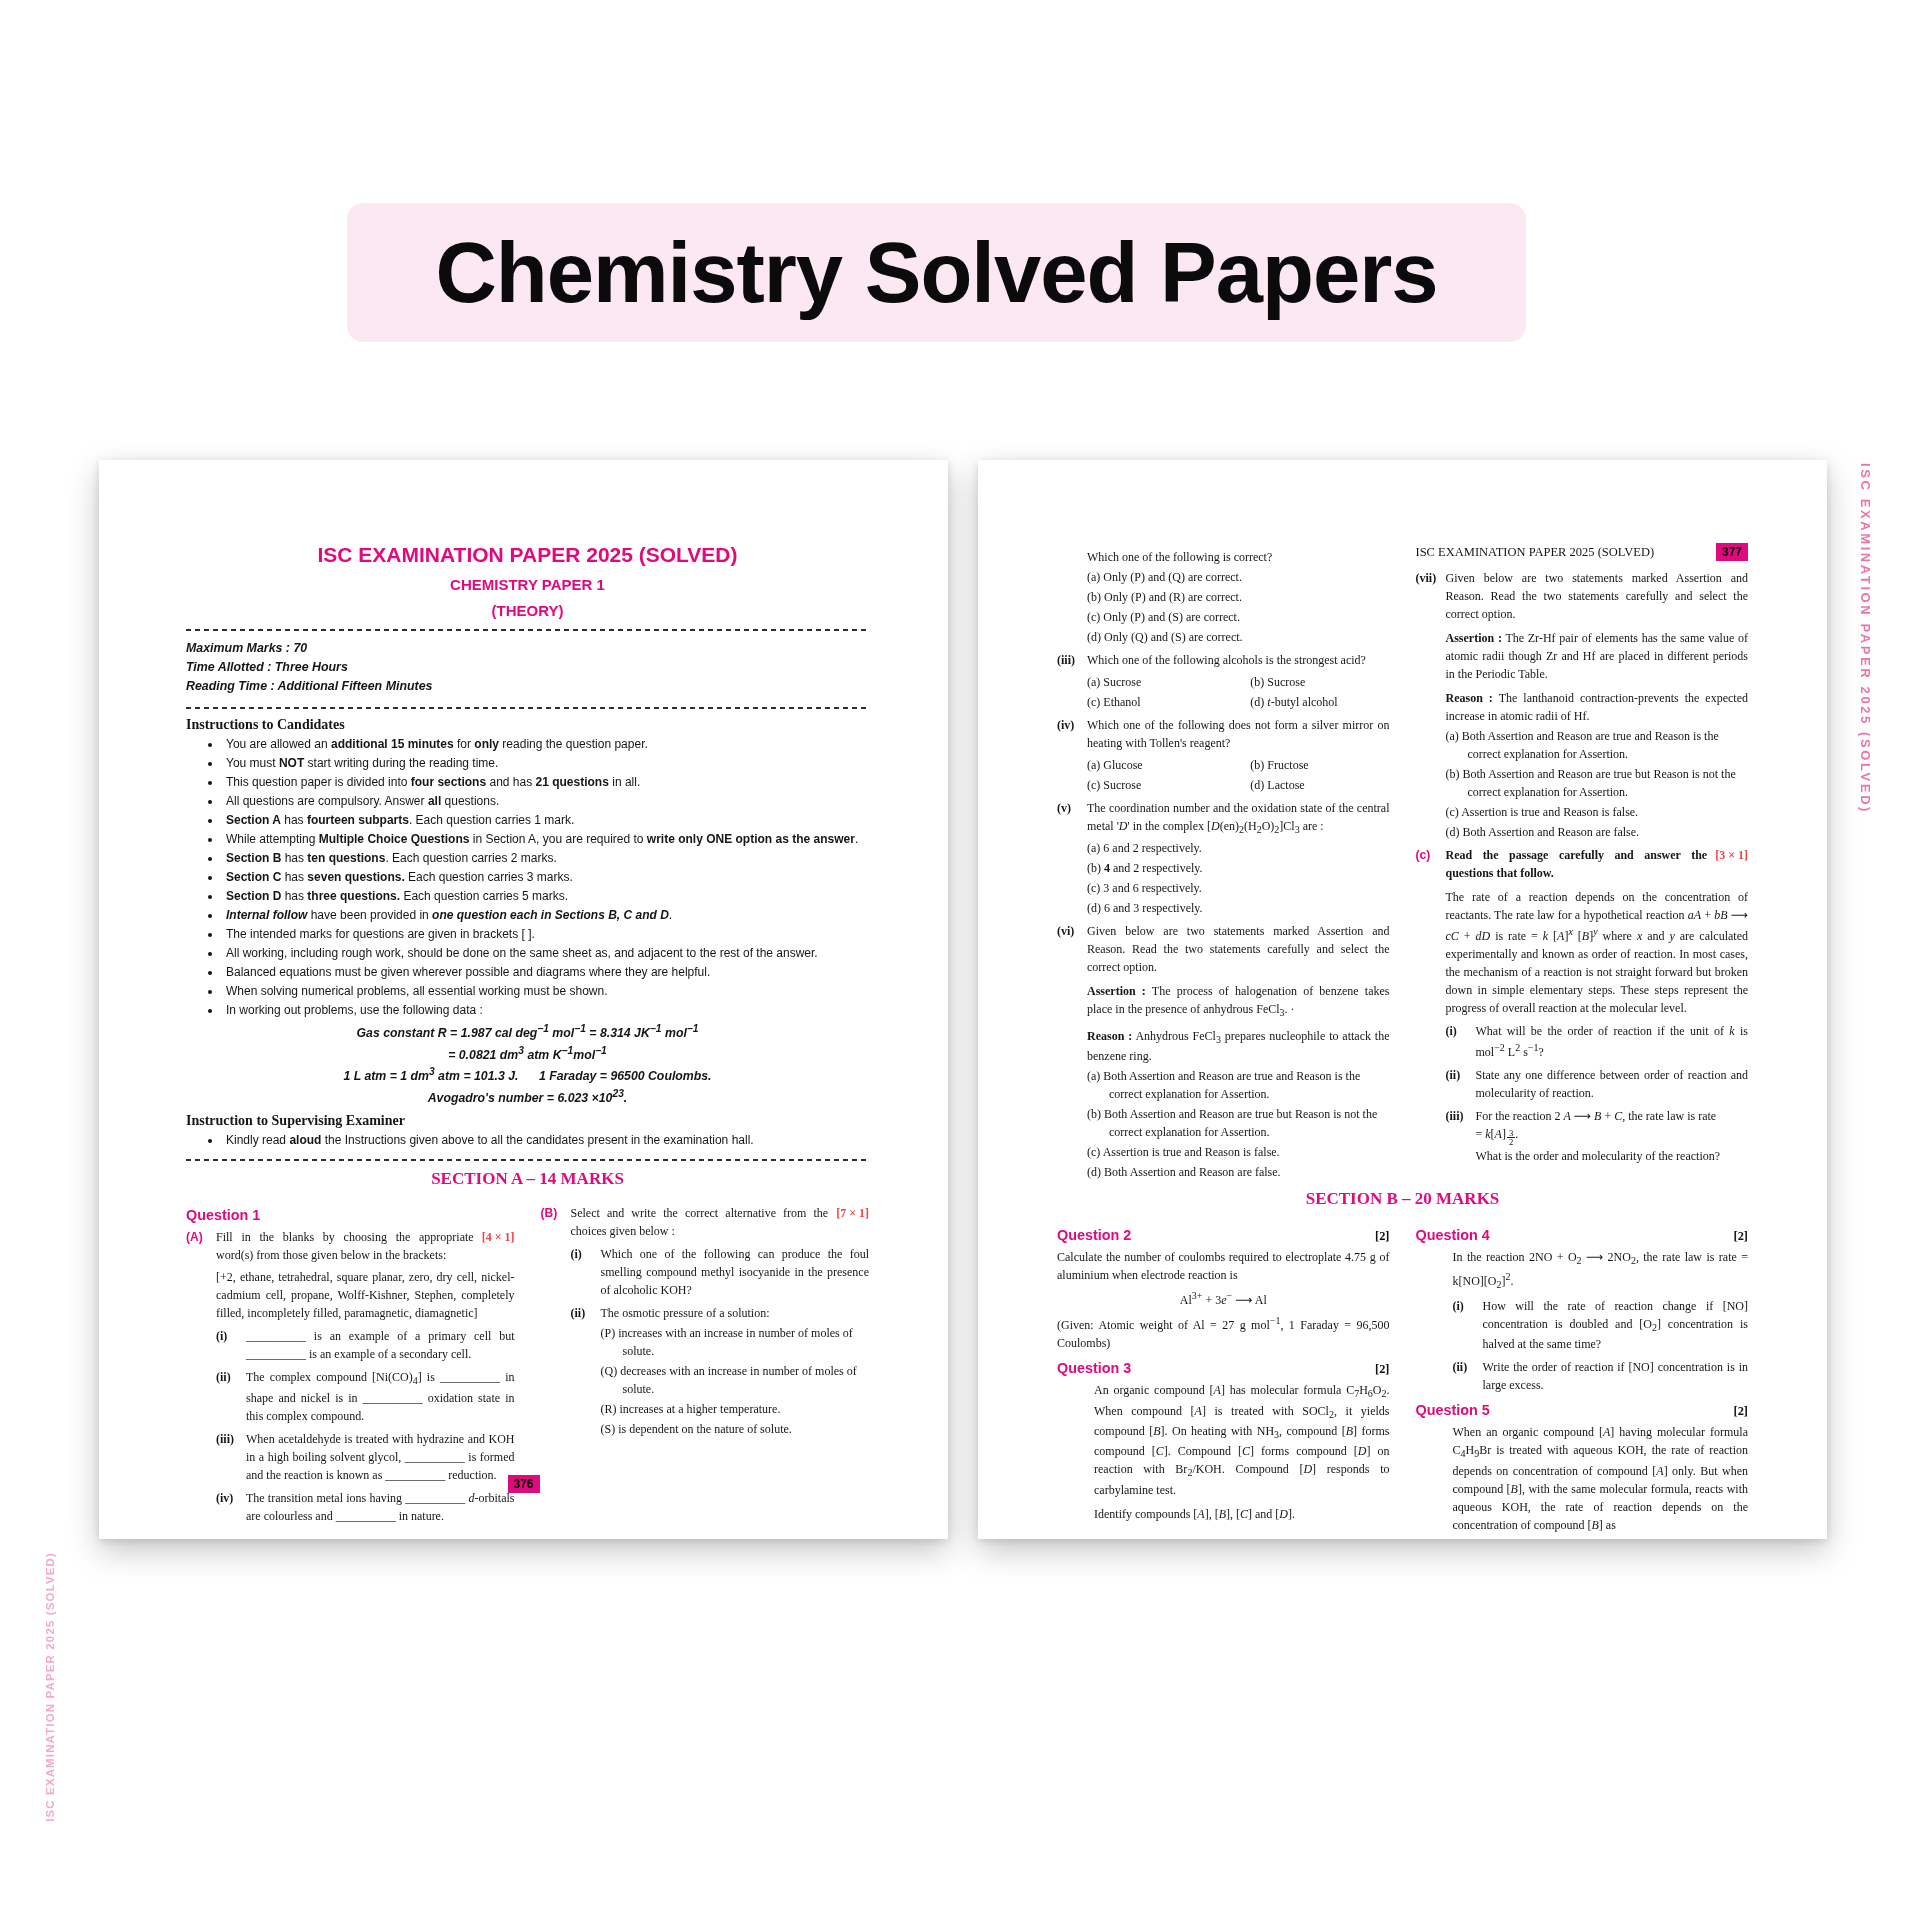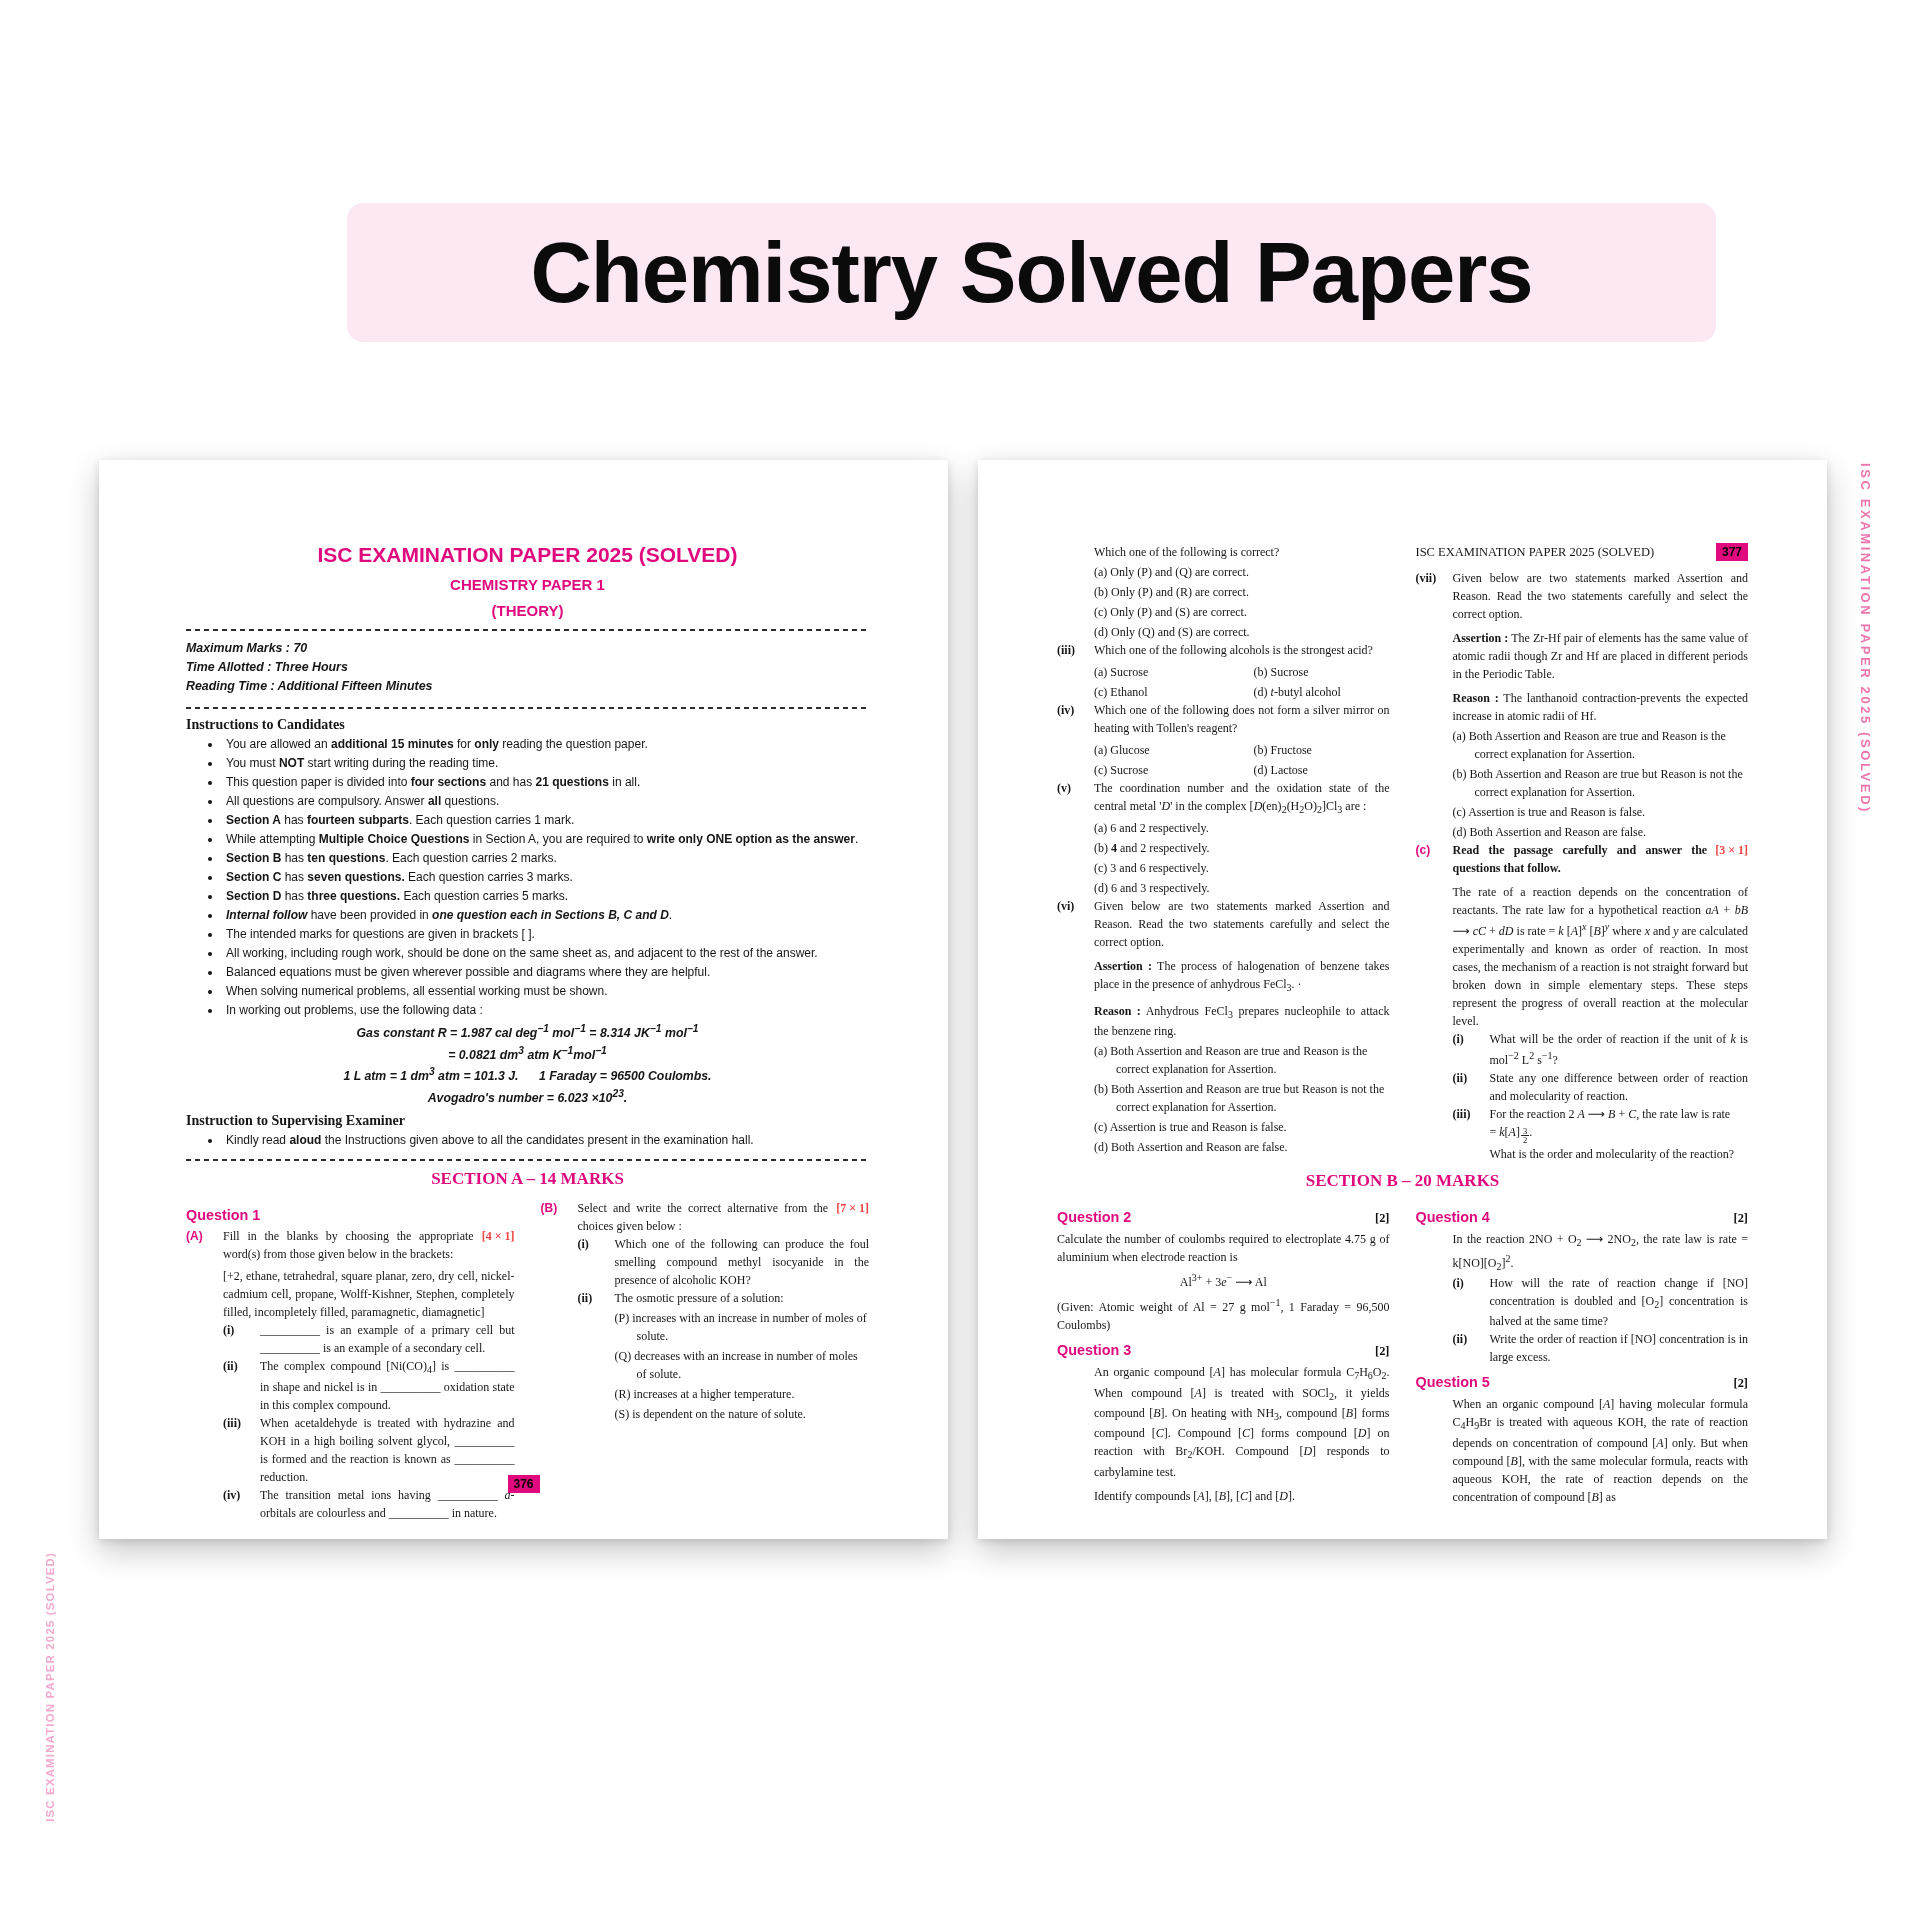--- a/index.html
+++ b/index.html
@@ -7,21 +7,21 @@
     --banner-bg:#fce8f2;
     --side-left:#f3a8cd;
     --side-right:#ec74ad;
     --ink:#161616;
   }
   *{margin:0;padding:0;box-sizing:border-box;}
   html,body{width:1927px;height:1927px;background:#ffffff;overflow:hidden;}
   body{font-family:"Liberation Serif",serif;color:var(--ink);}
 
   .banner{
-    position:absolute;left:347px;top:203px;width:1369px;height:139px;
+    position:absolute;left:347px;top:203px;width:1179px;height:139px;
     background:var(--banner-bg);border-radius:16px;
     display:flex;align-items:center;justify-content:center;
   }
   .banner-title{
     font-family:"Liberation Sans",sans-serif;font-weight:700;font-size:85px;
     letter-spacing:-1px;color:#0b0b0b;white-space:nowrap;
   }
 
   .page{
     position:absolute;top:460px;width:849px;height:1079px;background:#fff;
@@ -83,21 +83,21 @@
     display:flex;justify-content:space-between;align-items:baseline;
     margin:8px 0 4px;
   }
   .qtitle{
     font-family:"Liberation Sans",sans-serif;font-weight:700;font-size:14.4px;
     color:var(--accent);
   }
   .qmarks{font-weight:700;font-size:12.4px;color:#111;font-family:"Liberation Serif",serif;}
 
   .body-txt,.subtxt{font-size:12px;line-height:1.5;text-align:justify;}
-  .subq{display:flex;gap:7px;}
+  .subq{display:flex;margin-top:5px;}
   .subnum{flex:0 0 30px;font-weight:700;font-size:12px;line-height:1.5;}
   .subnum.accent{color:var(--accent);font-family:"Liberation Sans",sans-serif;}
   .subtxt{flex:1;min-width:0;}
   .marks{float:right;font-weight:700;margin-left:8px;color:#ef4444;}
   .bracket{margin-top:4px;}
   .opts{margin-top:2px;}
   .opt{padding-left:22px;text-indent:-22px;margin-top:2px;text-align:left;}
   .optgrid{display:grid;grid-template-columns:54% 46%;margin-top:2px;}
   .optgrid .opt{padding-left:0;text-indent:0;}
   .para{margin-top:6px;}

